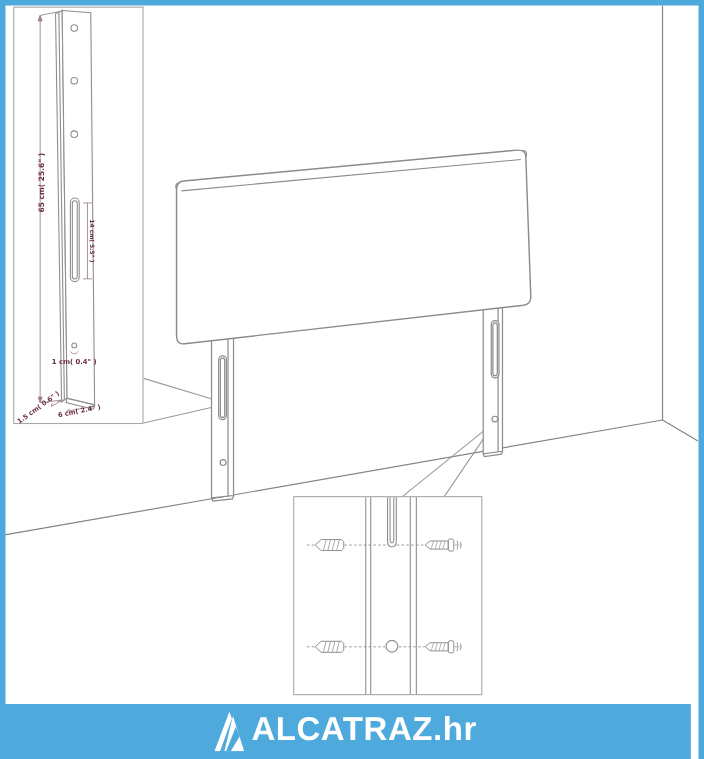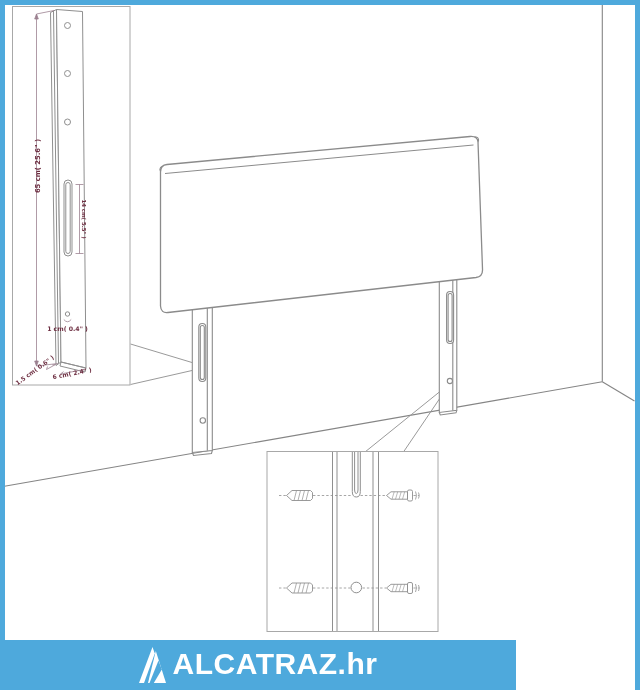--- a/index.html
+++ b/index.html
@@ -3,21 +3,21 @@
 <meta charset="utf-8">
 <style>
   html,body{margin:0;padding:0;background:#fff;}
   .frame{position:relative;width:640px;height:690px;background:#ffffff;overflow:hidden;
          font-family:"DejaVu Sans",sans-serif;}
   .edge{position:absolute;background:#4ea9dc;}
   .edge-top{left:0;top:0;width:640px;height:5px;}
   .edge-left{left:0;top:0;width:5px;height:690px;}
   .edge-right{right:0;top:0;width:5px;height:690px;}
   .diagram-svg{position:absolute;left:0;top:0;}
-  .brand-bar{position:absolute;left:0;top:640px;width:516px;height:50px;background:#4ea9dc;
+  .brand-bar{position:absolute;left:0;top:640px;width:628px;height:50px;background:#4ea9dc;
              display:flex;align-items:center;justify-content:center;gap:7px;}
   .brand-name{color:#ffffff;font-family:"Liberation Sans",sans-serif;font-weight:700;
               font-size:30px;letter-spacing:0.5px;line-height:1;padding-bottom:2px;}
   .dimtext{fill:#6e2f42;font-family:"DejaVu Sans",sans-serif;font-weight:600;}
 </style>
 </head>
 <body>
 
 <div class="frame">
 

